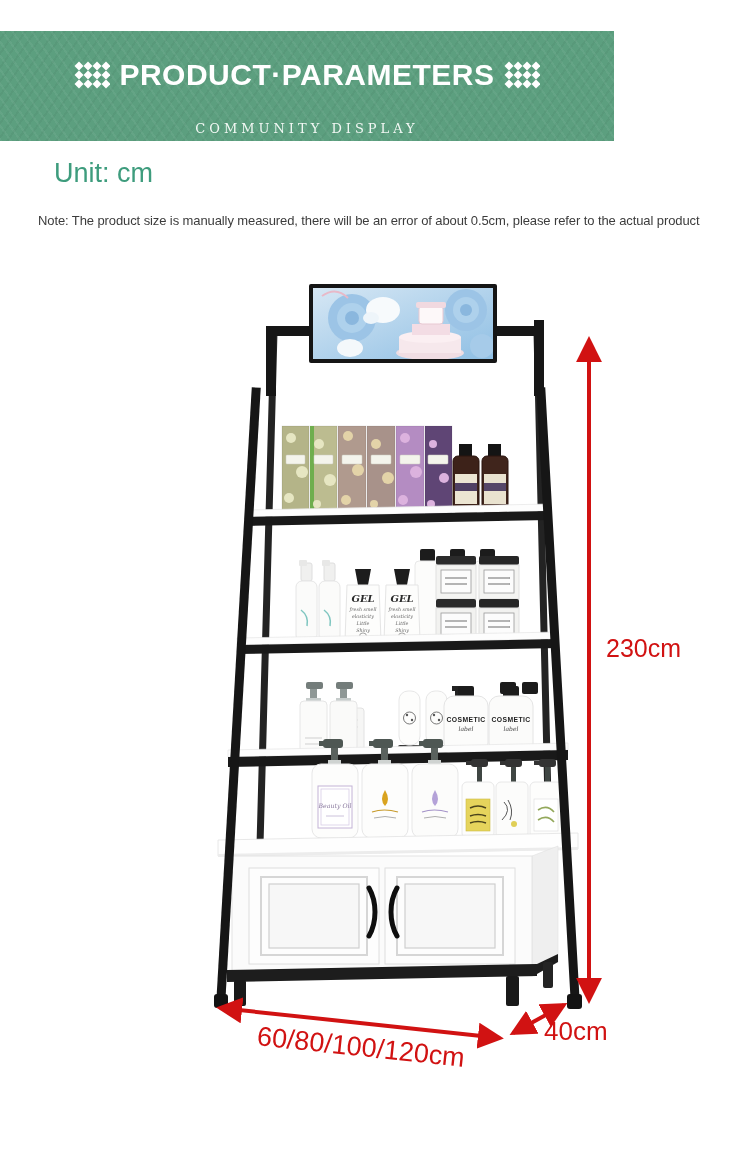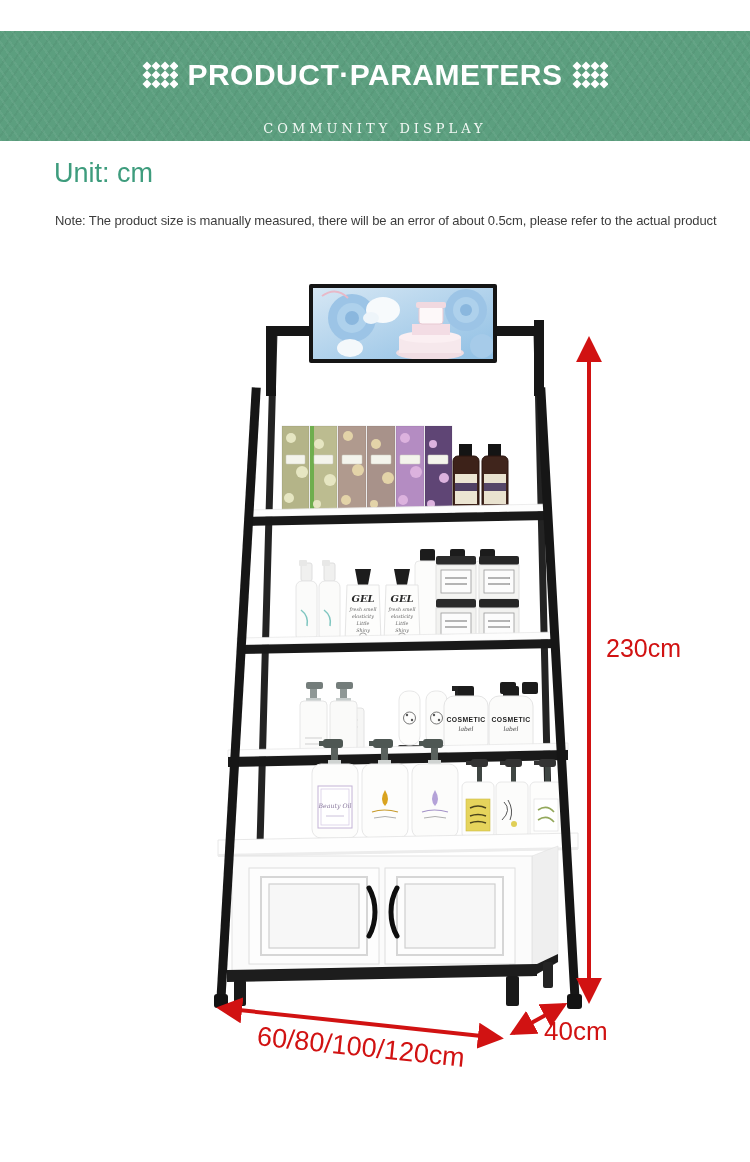--- a/index.html
+++ b/index.html
@@ -1,19 +1,19 @@
 <!DOCTYPE html>
 <html><head>
 <meta charset="utf-8">
 <style>
   html,body{margin:0;padding:0;}
   body{width:750px;height:1162px;background:#ffffff;font-family:"Liberation Sans",sans-serif;position:relative;overflow:hidden;}
   .page{position:absolute;inset:0;}
   .banner{
-    position:absolute;left:0;top:31px;width:750px;height:110px;
+    position:absolute;left:0;top:31px;width:614px;height:110px;
     background-color:#5c9f7f;
     background-image:
       repeating-linear-gradient(55deg, rgba(255,255,255,.05) 0 2px, transparent 2px 8px),
       repeating-linear-gradient(-55deg, rgba(0,0,0,.04) 0 2px, transparent 2px 8px);
     display:flex;flex-direction:column;align-items:center;justify-content:center;
   }
   .banner-title-row{display:flex;align-items:center;gap:9px;margin-top:2px;}
   .banner-title{
     color:#ffffff;font-size:30px;font-weight:bold;letter-spacing:.5px;
     font-family:"Liberation Sans",sans-serif;white-space:nowrap;
@@ -22,21 +22,21 @@
   .banner-subtitle{
     margin-top:9px;color:#f2f8f4;font-size:13px;letter-spacing:4px;
     font-family:"DejaVu Serif",serif;
   }
   .unit{
     position:absolute;left:38px;top:158px;font-size:27px;color:#3e9c7d;
     font-family:"Liberation Sans",sans-serif;
     margin-left:16px;
   }
   .note{
-    position:absolute;left:55px;top:213px;font-size:13px;color:#3c3c3c;
+    position:absolute;left:38px;top:213px;font-size:13px;color:#3c3c3c;
     white-space:nowrap;letter-spacing:-0.1px;
   }
   .figure{position:absolute;left:0;top:270px;}
   .t-dim{font-family:"Liberation Sans",sans-serif;fill:#d11212;}
   .t-gel-title{font-family:"DejaVu Serif",serif;font-style:italic;font-weight:bold;fill:#2b2b2b;}
   .t-gel-line{font-family:"DejaVu Serif",serif;font-style:italic;fill:#666;}
   .t-cos-title{font-family:"Liberation Sans",sans-serif;font-weight:bold;fill:#222;letter-spacing:.4px;}
   .t-cos-sub{font-family:"DejaVu Serif",serif;font-style:italic;fill:#444;}
   .t-script{font-family:"DejaVu Serif",serif;font-style:italic;fill:#8a7a9e;}
 </style>

